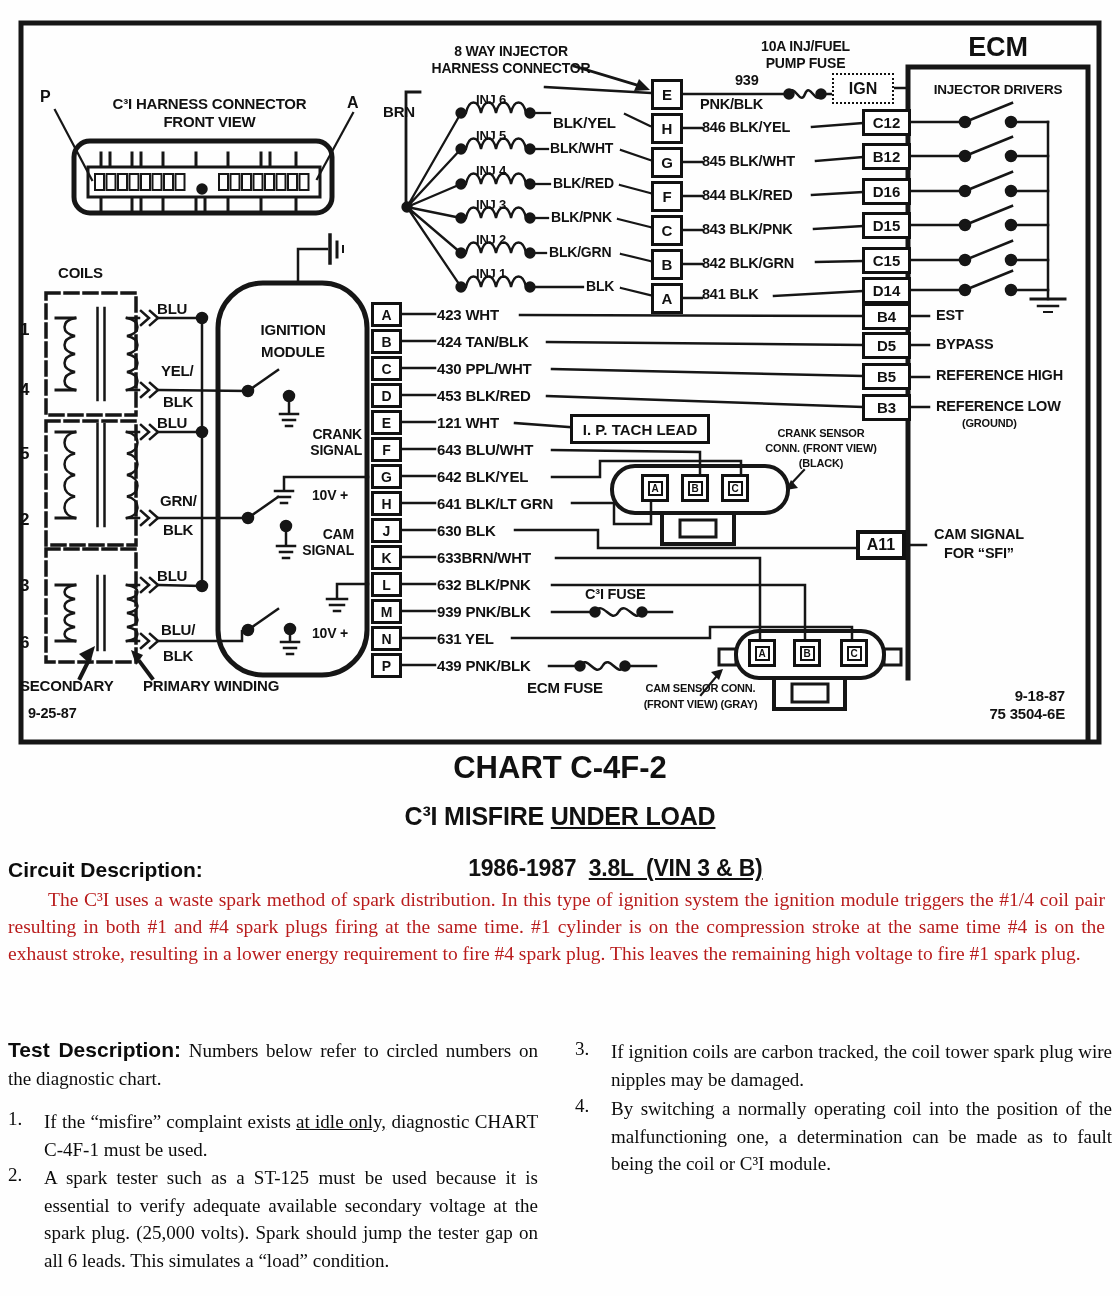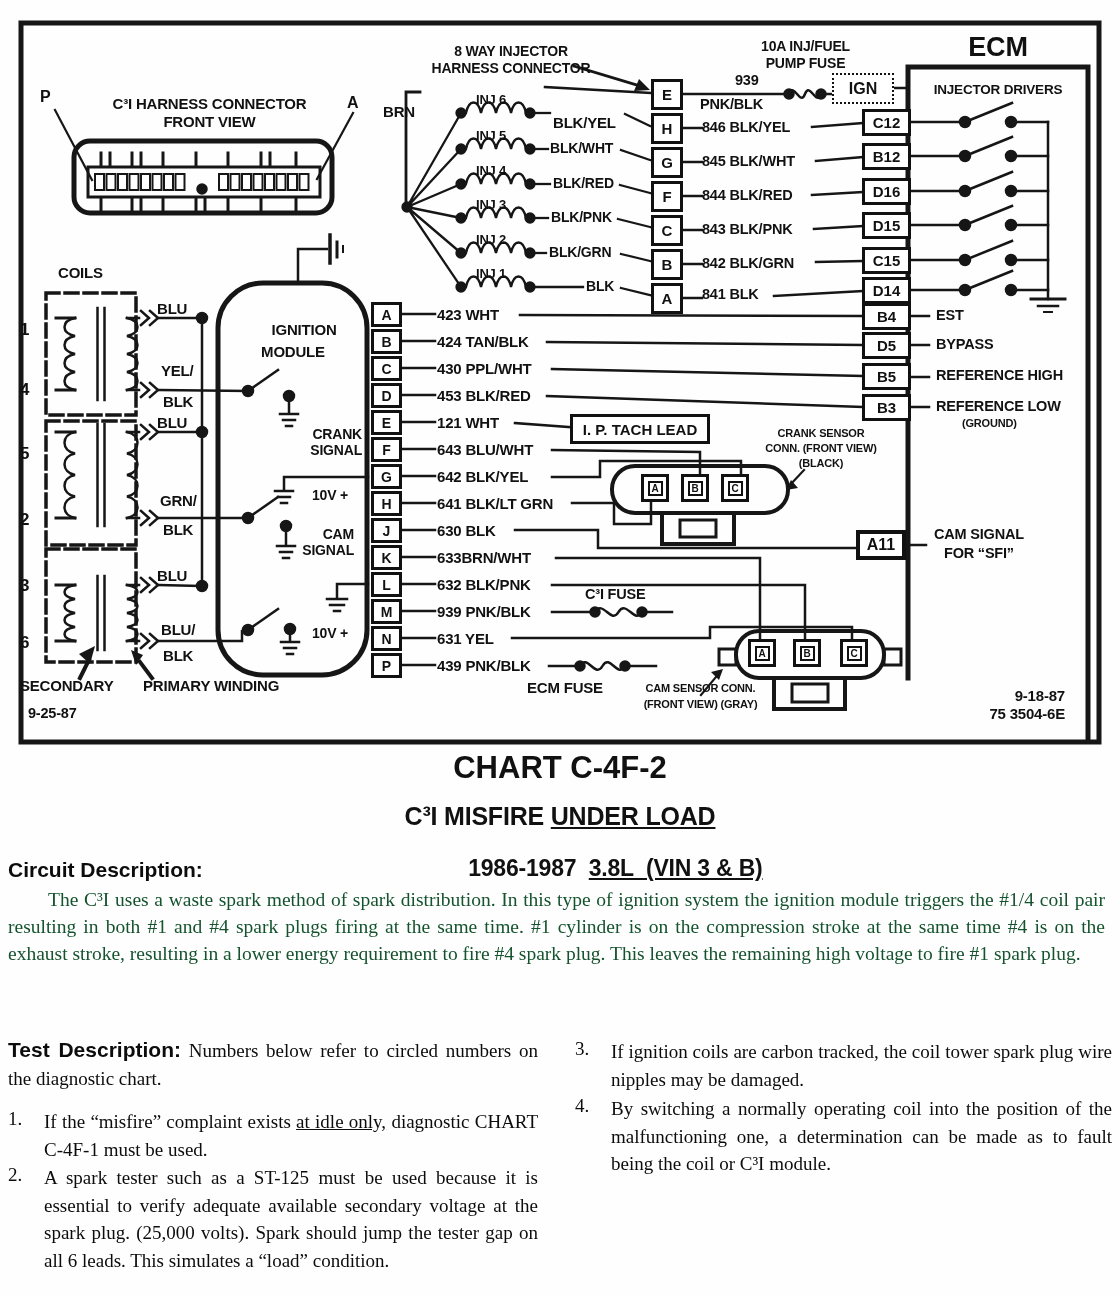--- a/index.html
+++ b/index.html
@@ -11,21 +11,21 @@
   .ctr{text-align:center;white-space:normal;}
   .rgt{text-align:right;}
   .cell{position:absolute;box-sizing:border-box;border:3px solid #111;background:#fff;
         display:flex;align-items:center;justify-content:center;
         font-family:"Liberation Sans",sans-serif;font-weight:bold;color:#111;}
   .cell2{position:absolute;box-sizing:border-box;border:3px solid #111;background:#fff;
         display:flex;align-items:center;justify-content:center;}
   .inpin{box-sizing:border-box;border:2px solid #111;width:15px;height:15px;display:flex;
         align-items:center;justify-content:center;font-weight:bold;font-size:10px;
         font-family:"Liberation Sans",sans-serif;color:#111;}
-  .ser{font-family:"Liberation Serif",serif;font-weight:normal;color:#14532d;}
+  .ser{font-family:"Liberation Serif",serif;font-weight:normal;color:#b91c1c;}
   .head{font-family:"Liberation Sans",sans-serif;font-weight:bold;color:#0c0c0c;}
   .item{display:flex;margin-bottom:1px;}
   .inum{width:36px;flex:0 0 36px;font-family:"Liberation Serif",serif;font-size:19px;color:#0c0c0c;}
   .itxt{flex:1;font-family:"Liberation Serif",serif;font-size:19px;line-height:27.5px;
         text-align:justify;color:#0c0c0c;}
   .und{text-decoration:underline;}
 </style>
 </head>
 <body>
 
@@ -395,21 +395,21 @@
   <div class="lbl" style="left:160px;top:493px;font-size:15px;">GRN/</div>
   <div class="lbl" style="left:163px;top:522px;font-size:15px;">BLK</div>
   <div class="lbl" style="left:157px;top:568px;font-size:15px;">BLU</div>
   <div class="lbl" style="left:161px;top:622px;font-size:15px;">BLU/</div>
   <div class="lbl" style="left:163px;top:648px;font-size:15px;">BLK</div>
 
   <div class="lbl" style="left:20px;top:678px;font-size:15px;">SECONDARY</div>
   <div class="lbl" style="left:143px;top:678px;font-size:15px;">PRIMARY WINDING</div>
   <div class="lbl" style="left:28px;top:706px;font-size:14.5px;">9-25-87</div>
 
-  <div class="lbl ctr" style="left:248px;top:322px;width:112px;font-size:15px;">IGNITION</div>
+  <div class="lbl ctr" style="left:237px;top:322px;width:112px;font-size:15px;">IGNITION</div>
   <div class="lbl ctr" style="left:237px;top:344px;width:112px;font-size:15px;">MODULE</div>
   <div class="lbl rgt" style="left:278px;top:427px;width:84px;font-size:14px;">CRANK</div>
   <div class="lbl rgt" style="left:278px;top:443px;width:84px;font-size:14px;">SIGNAL</div>
   <div class="lbl" style="left:312px;top:488px;font-size:14px;">10V +</div>
   <div class="lbl rgt" style="left:280px;top:527px;width:74px;font-size:14px;">CAM</div>
   <div class="lbl rgt" style="left:280px;top:543px;width:74px;font-size:14px;">SIGNAL</div>
   <div class="lbl" style="left:312px;top:626px;font-size:14px;">10V +</div>
 
   <div class="cell" style="left:371px;top:302px;width:31px;height:25px;font-size:14px;">A</div>
   <div class="cell" style="left:371px;top:329px;width:31px;height:25px;font-size:14px;">B</div>

